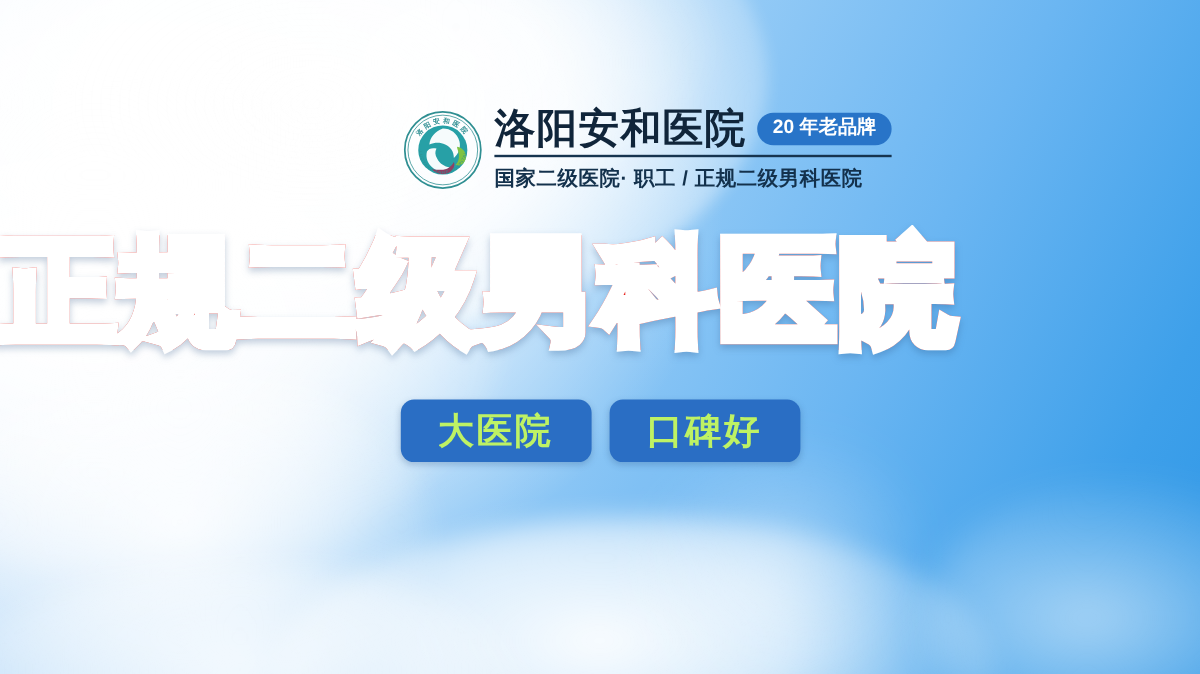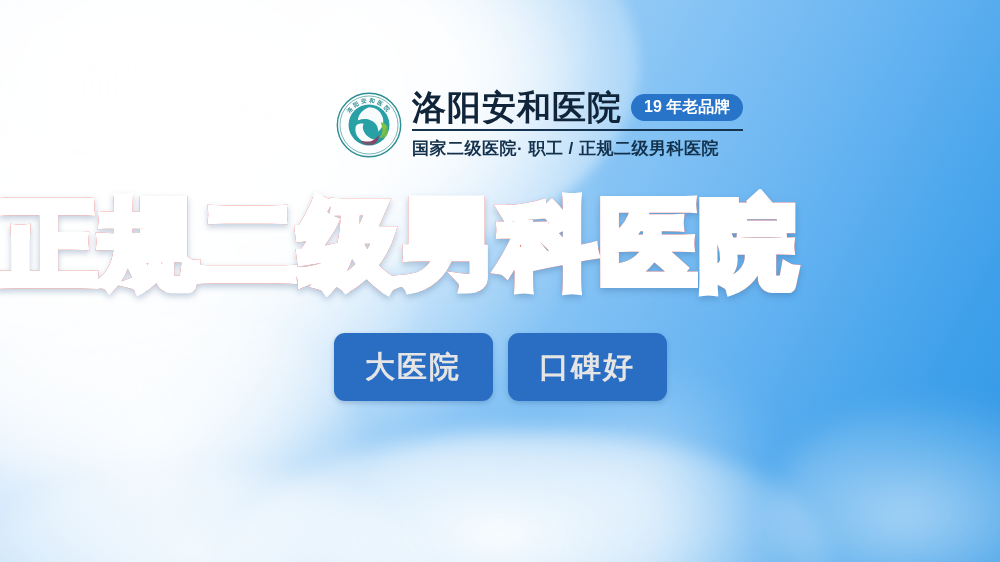--- a/index.html
+++ b/index.html
@@ -158,27 +158,27 @@
     position: absolute;
     left: 0;
     right: 0;
     top: 333px;
     display: flex;
     justify-content: center;
     gap: 15px;
   }
   .feature-badge {
     background: #2a6ec4;
-    color: #e5e5e5;
+    color: #bef264;
     font-size: 30px;
     font-weight: bold;
     letter-spacing: 2px;
     border-radius: 11px;
     width: 159px;
-    height: 68px;
+    height: 52px;
     display: flex;
     align-items: center;
     justify-content: center;
     box-sizing: border-box;
     box-shadow: 0 2px 5px rgba(30,70,125,0.25);
     white-space: nowrap;
   }
 </style>
 </head>
 <body>
@@ -212,21 +212,21 @@
         <textPath href="#arcTop" startOffset="50%" text-anchor="middle">洛阳安和医院</textPath>
       </text>
       <text font-size="5.2" fill="#2f8f92" font-family="'Liberation Sans', sans-serif" letter-spacing="1.1">
         <textPath href="#arcBottom" startOffset="50%" text-anchor="middle">LUOYANG ANHE HOSPITAL</textPath>
       </text>
     </svg>
 
     <div id="brand-block">
       <div id="brand-row">
         <div id="brand-name">洛阳安和医院</div>
-        <div id="brand-badge">19 年老品牌</div>
+        <div id="brand-badge">20 年老品牌</div>
       </div>
       <div id="brand-subtitle">国家二级医院· 职工 / 正规二级男科医院</div>
     </div>
   </div>
 
   <div id="headline">正规二级男科医院</div>
 
   <div id="feature-badges">
     <div class="feature-badge">大医院</div>
     <div class="feature-badge">口碑好</div>

